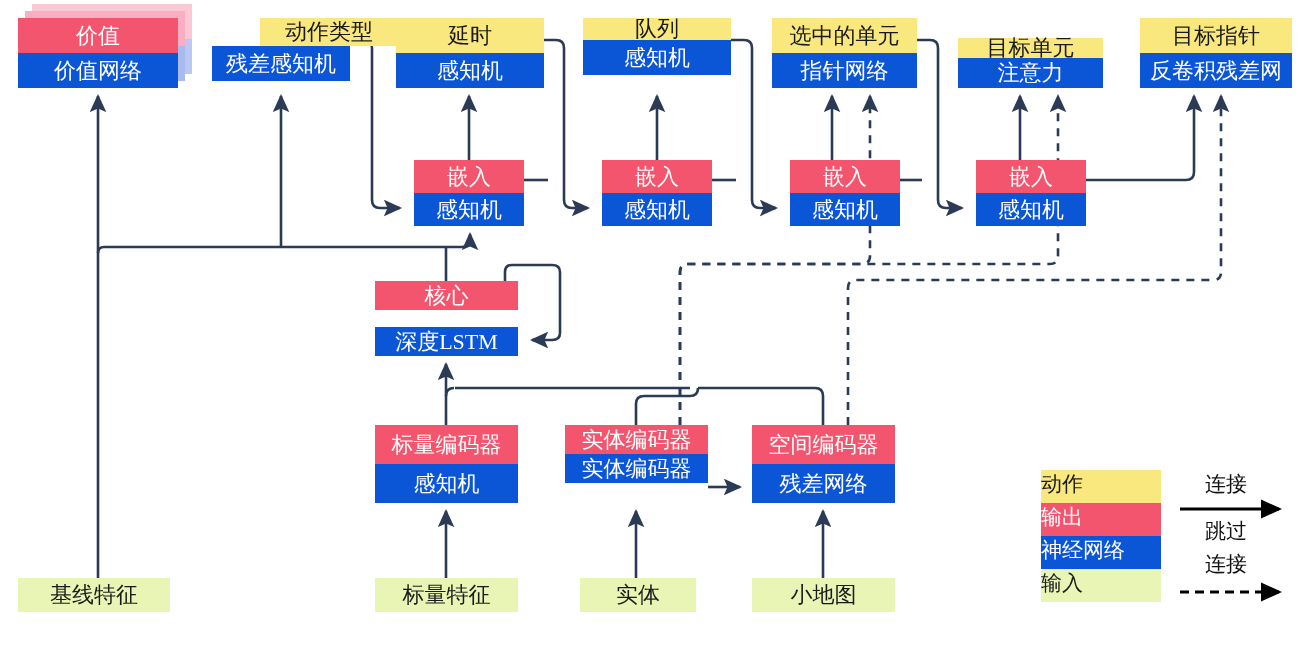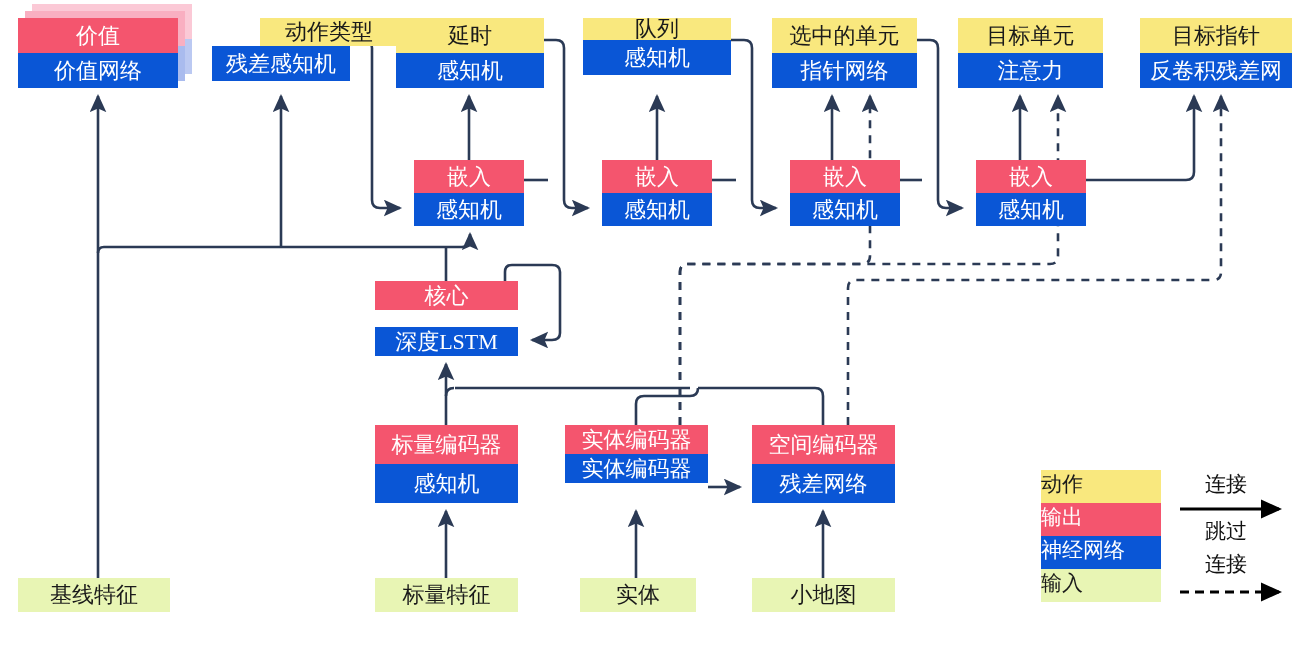--- a/index.html
+++ b/index.html
@@ -136,21 +136,21 @@
       </div>
       <div class="node" style="left: 583px; top: 18px; width: 148px; height: 70px;">
         <div class="row action" style="height: 22px;">队列</div>
         <div class="row net" style="height: 35px;">感知机</div>
       </div>
       <div class="node" style="left: 772px; top: 18px; width: 145px; height: 70px;">
         <div class="row action" style="height: 35px;">选中的单元</div>
         <div class="row net" style="height: 35px;">指针网络</div>
       </div>
       <div class="node" style="left: 958px; top: 18px; width: 145px; height: 70px;">
-        <div class="row action" style="height: 35px;">目标单元</div>
+        <div class="row action" style="height: 20px; margin-top: 20px;">目标单元</div>
         <div class="row net" style="height: 35px;">注意力</div>
       </div>
       <div class="node" style="left: 1140px; top: 18px; width: 152px; height: 70px;">
         <div class="row action" style="height: 35px;">目标指针</div>
         <div class="row net" style="height: 35px;">反卷积残差网</div>
       </div>
       <div class="node" style="left: 414px; top: 160px; width: 110px; height: 66px;">
         <div class="row output" style="height: 33px;">嵌入</div>
         <div class="row net" style="height: 33px;">感知机</div>
       </div>

